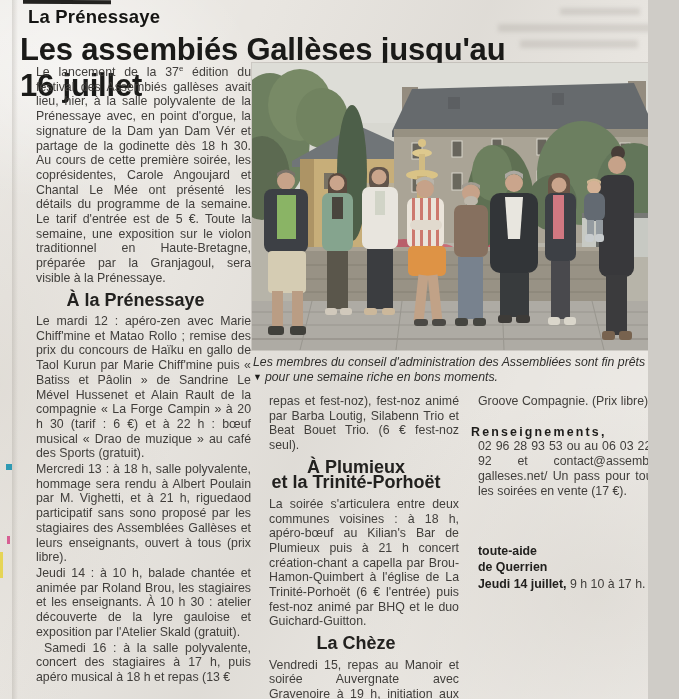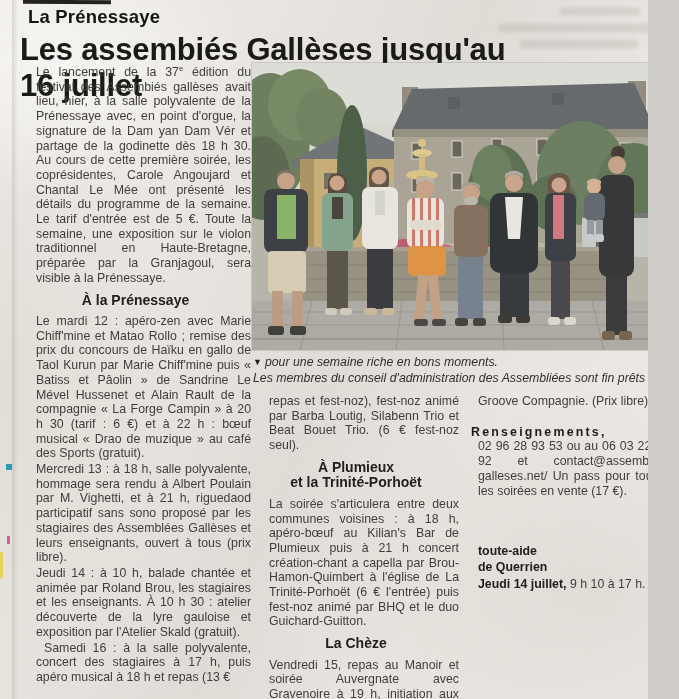--- a/index.html
+++ b/index.html
@@ -13,21 +13,21 @@
       radial-gradient(ellipse 250px 500px at 0% 55%, rgba(212,207,199,.45), transparent 70%),
       linear-gradient(113deg, rgba(255,255,255,.28) 0%, transparent 28%, rgba(188,184,177,.22) 52%, transparent 72%, rgba(255,255,255,.22) 100%);
   }
   .kicker{position:absolute;left:28px;top:6px;font-size:18.5px;font-weight:700;color:#151513;letter-spacing:.2px;}
   .headline{position:absolute;left:20px;top:32px;width:520px;font-size:31px;font-weight:700;color:#1a1a18;letter-spacing:-.2px;}
   .col{position:absolute;font-size:12.35px;line-height:14.7px;color:#403e3b;text-align:justify;}
   .col p{margin:0 0 1px 16px;}
   .col1{left:20px;top:65px;width:231px;}
   .col2{left:253px;top:394px;width:206px;}
   .col3{left:462px;top:394px;width:207px;}
-  .subhead{font-weight:700;font-size:14px;color:#22211f;text-align:center;margin:7px 0 6px 0;line-height:15.5px;}
+  .subhead{font-weight:700;font-size:18px;color:#22211f;text-align:center;margin:7px 0 6px 0;line-height:15.5px;}
   sup{font-size:8px;line-height:0;}
   .indent{text-indent:8px;}
   .photo-wrap{position:absolute;left:252px;top:63px;width:409px;height:287px;background:#cfcfc9;box-shadow:0 0 0 1px rgba(120,115,106,.25);}
   .photo-wrap svg{display:block;width:409px;height:287px;}
   .caption{position:absolute;left:253px;top:355px;width:414px;font-size:12.3px;font-style:italic;color:#302f2d;line-height:15.3px;}
   .caption .mark{font-style:normal;font-size:9px;color:#1c1c1a;margin-right:3px;position:relative;top:-1px;}
   .rens-line{display:flex;justify-content:space-between;font-weight:700;color:#1d1c1a;letter-spacing:2.2px;margin-top:16px;font-size:12.4px;padding-left:9px;}
   .rens-au{letter-spacing:3px;font-weight:400;color:#3c3a37;}
   .brief{margin-top:46px;}
   .brief-title{font-weight:700;color:#21201e;text-align:left;line-height:15.2px;margin:0;}
@@ -280,22 +280,22 @@
           <rect x="344" y="157" width="7" height="16" fill="#8b9299"></rect>
           <rect x="333" y="171" width="9" height="8" rx="3" fill="#c5c9cc"></rect>
           <rect x="343" y="171" width="9" height="8" rx="3" fill="#c5c9cc"></rect>
         </g>
         <rect x="0" y="0" width="409" height="287" fill="#efe9df" opacity="0.10"></rect>
       </g>
     </svg>
   </div>
 
   <div class="caption">
+    <div>Les membres du conseil d'administration des Assembliées sont fin prêts</div>
     <div><span class="mark">▼</span><span>pour une semaine riche en bons moments.</span></div>
-    <div>Les membres du conseil d'administration des Assembliées sont fin prêts</div>
   </div>
 
   <div class="col col2">
     <p>repas et fest-noz), fest-noz animé par Barba Loutig, Silabenn Trio et Beat Bouet Trio. (6 € fest-noz seul).</p>
     <div class="subhead">
       <div>À Plumieux</div>
       <div>et la Trinité-Porhoët</div>
     </div>
     <p>La soirée s'articulera entre deux communes voisines : à 18 h, apéro-bœuf au Kilian's Bar de Plumieux puis à 21 h concert création-chant a capella par Brou-Hamon-Quimbert à l'église de La Trinité-Porhoët (6 € l'entrée) puis fest-noz animé par BHQ et le duo Guichard-Guitton.</p>
     <div class="subhead">La Chèze</div>

